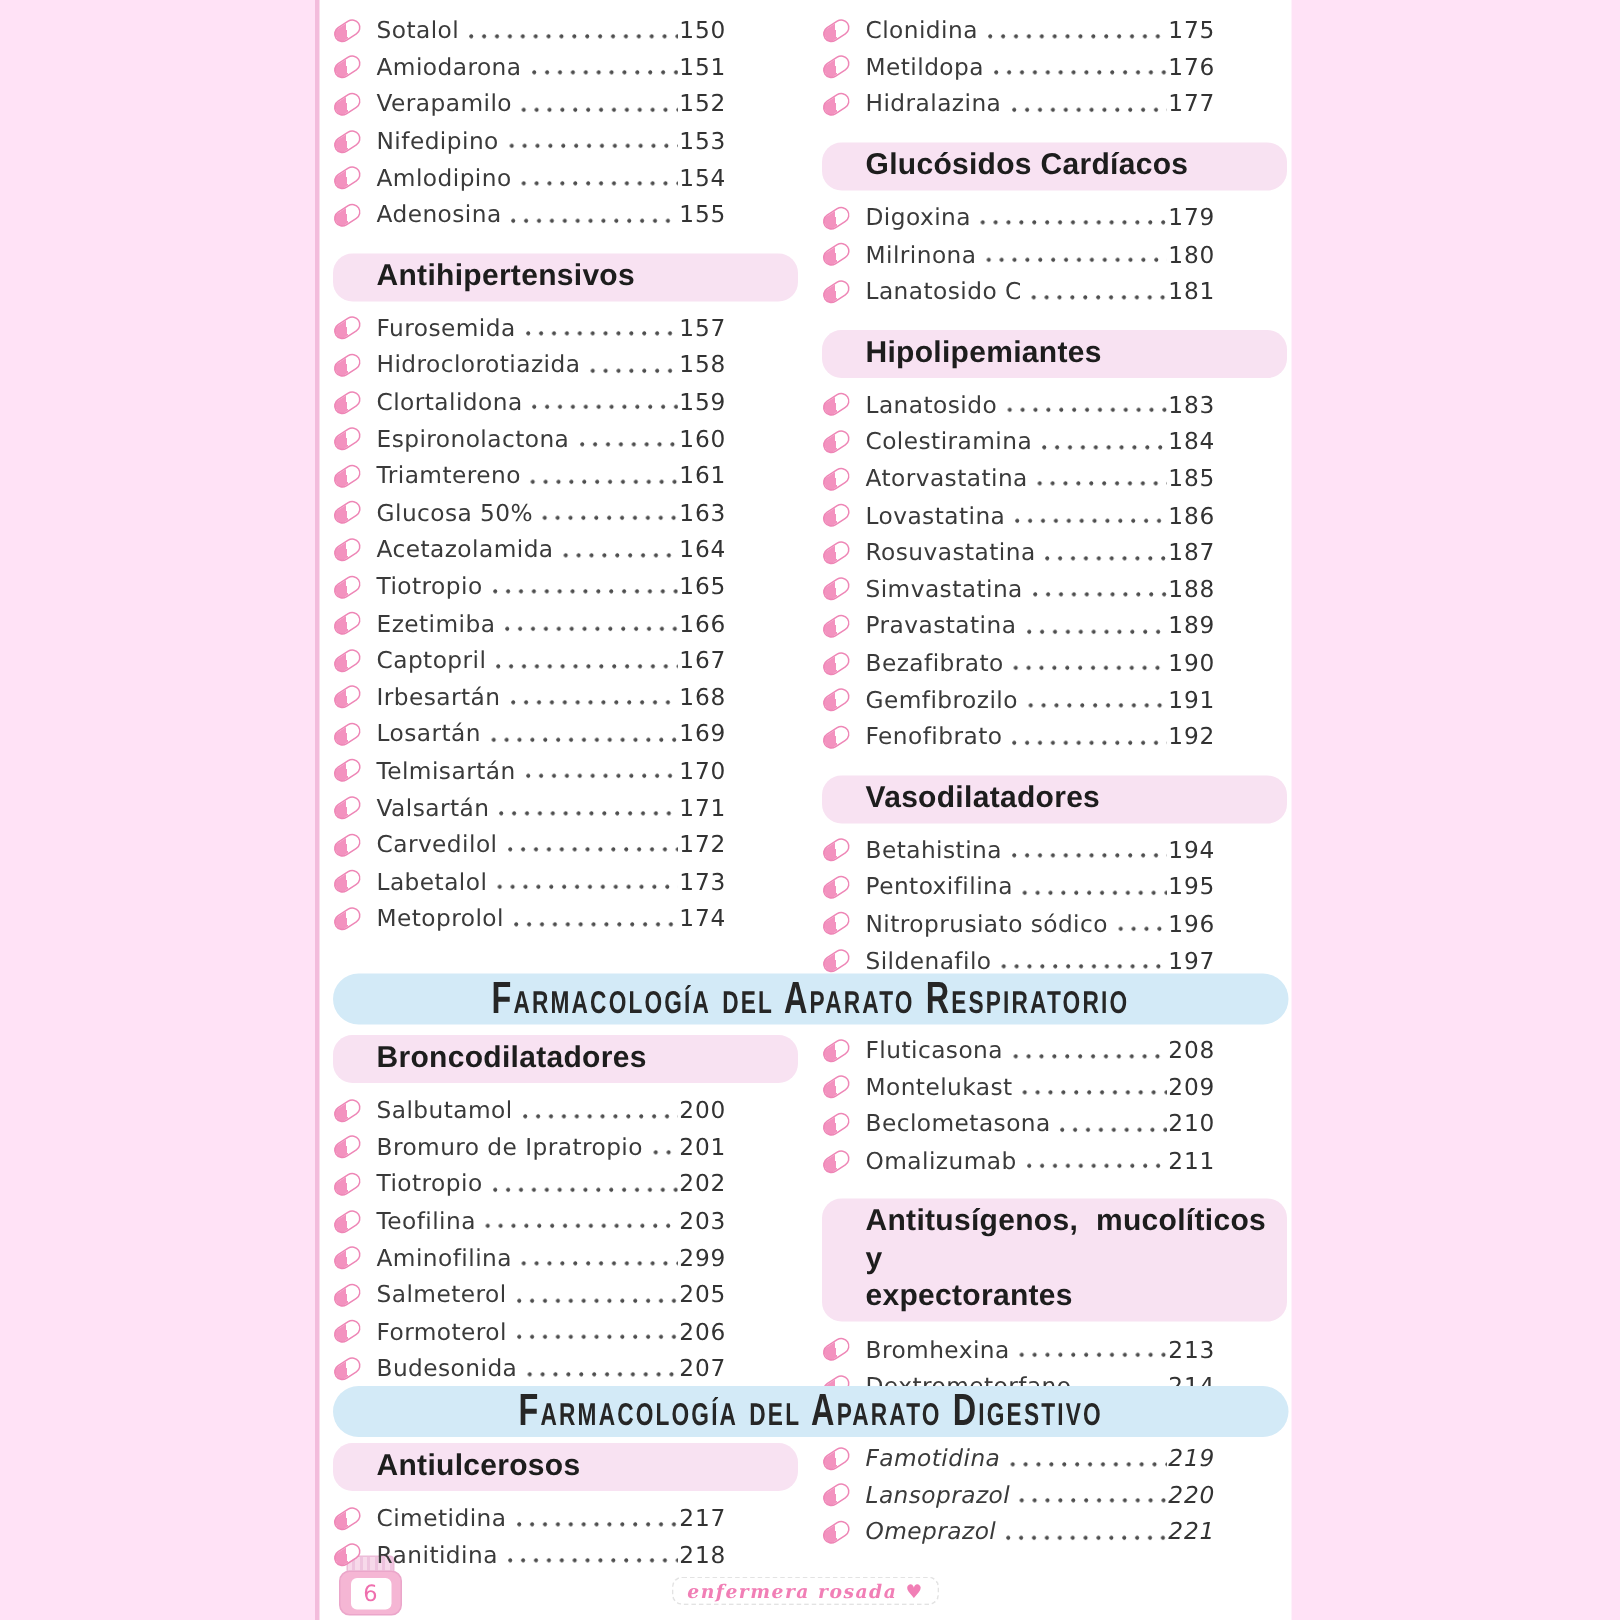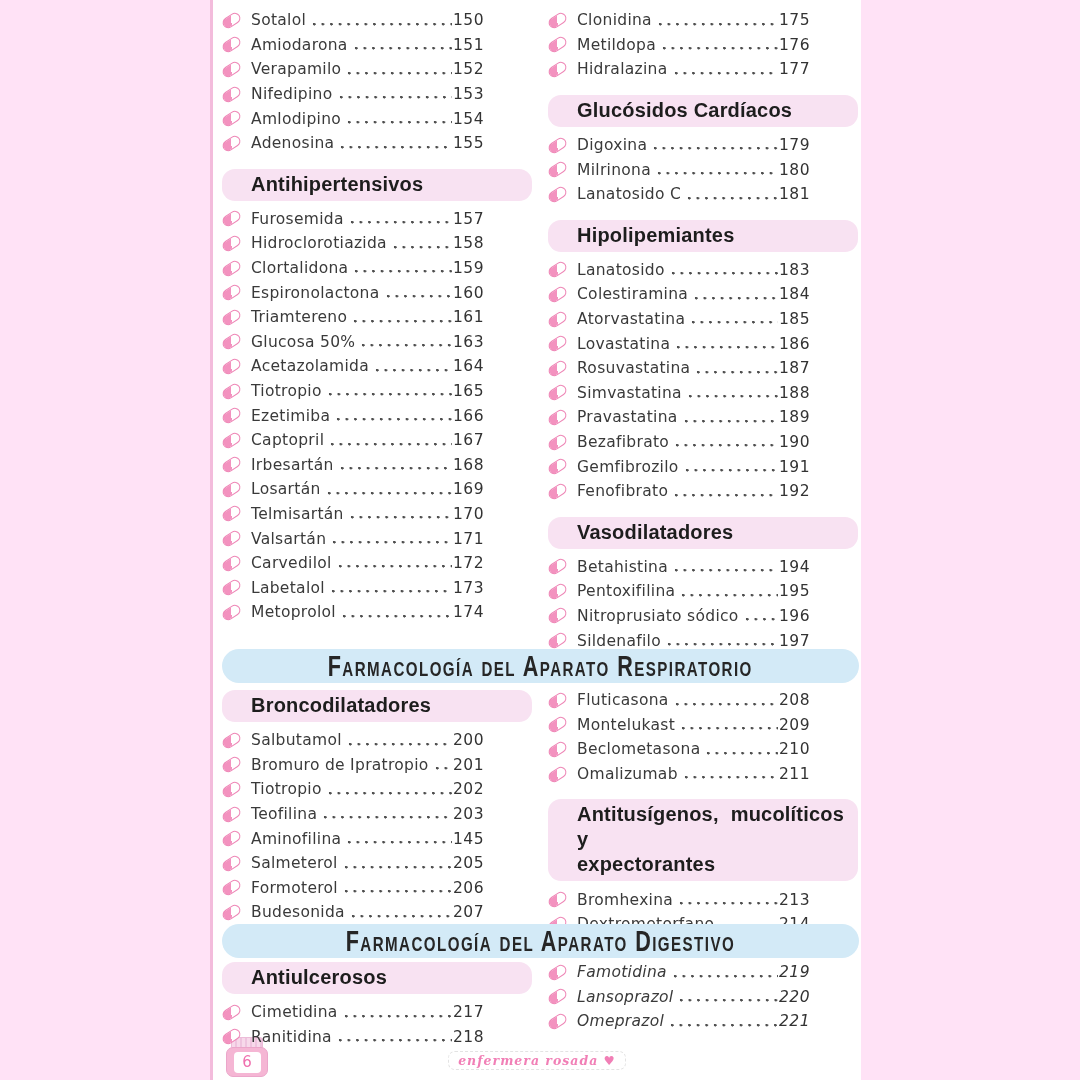--- a/index.html
+++ b/index.html
@@ -394,21 +394,21 @@
       <div class="row">
         <span class="pill-icon"></span>
         <span class="drug">Teofilina</span>
         <span class="dots"></span>
         <span class="num">203</span>
       </div>
       <div class="row">
         <span class="pill-icon"></span>
         <span class="drug">Aminofilina</span>
         <span class="dots"></span>
-        <span class="num">145</span>
+        <span class="num">299</span>
       </div>
       <div class="row">
         <span class="pill-icon"></span>
         <span class="drug">Salmeterol</span>
         <span class="dots"></span>
         <span class="num">205</span>
       </div>
       <div class="row">
         <span class="pill-icon"></span>
         <span class="drug">Formoterol</span>

